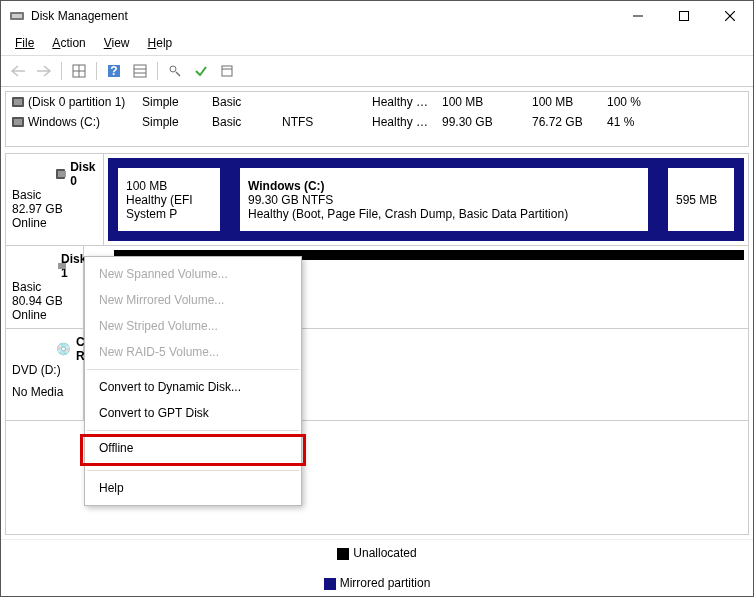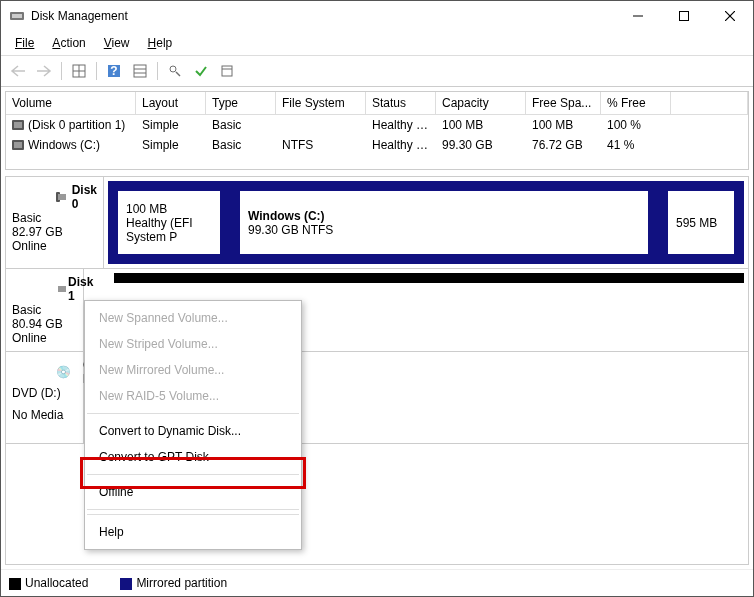--- a/index.html
+++ b/index.html
@@ -38,35 +38,35 @@
 .col.capacity { width: 90px; }
 .col.free { width: 75px; }
 .col.pctfree { width: 70px; }
 .col.rest { flex: 1; }
 
 
 .diskmaps { border: 1px solid #ccc; margin: 4px; flex: 1; overflow: hidden; position: relative; background:#fff; }
 .diskrow { display: flex; border-bottom: 1px solid #ccc; min-height: 92px; }
 .diskrow:last-child { border-bottom: none; }
 .diskinfo { width: 98px; padding: 6px 6px; border-right: 1px solid #ccc; }
-.diskinfo .dname { font-weight: 700; display:flex; align-items:center; gap:12px;padding-left:44px;}
+.diskinfo .dname { font-weight: 700; display:flex; align-items:center; gap:5px;padding-left:44px;}
 .diskparts { flex: 1; display: flex; gap: 0; padding: 4px; }
 .part { border: 10px solid #111180; background: #fff; padding: 6px 8px; display: flex; flex-direction: column; justify-content: center; font-size: 12px; }
 .part.unalloc { border: 10px solid #000; }
 .partname { font-weight: 700; }
 
 
 .ctxmenu { position: absolute; background: #fff; border: 1px solid #bbb; box-shadow: 2px 2px 6px rgba(0,0,0,.25); padding: 4px 0; width: 218px; }
 .ctxmenu .citem { padding: 6px 14px; white-space: nowrap; }
 .ctxmenu .citem.disabled { color: #aaa; }
 .ctxmenu .csep { height: 1px; background: #ddd; margin: 4px 2px; }
 .highlight-box { position: absolute; border: 3px solid #d40000; pointer-events: none; }
 
 
-.legend { display: flex; gap: 32px; padding: 6px 8px; border-top: 1px solid #eee; align-items: center; }
+.legend { display: flex; gap: 16px; padding: 6px 8px; border-top: 1px solid #eee; align-items: center; flex-direction: column; }
 .legend .sw { width: 12px; height: 12px; display: inline-block; margin-right: 4px; vertical-align: middle; }
 .legend .sw.unalloc { background: #000; }
 .legend .sw.primary { background: #111180; }
 
 .diskicon { width:12px; height:10px; background:#555; border-radius:1px; position:relative; }
 .diskicon:after { content:""; position:absolute; left:2px; top:2px; width:8px; height:6px; background:#999;}
 </style>
 </head>
 <body>
 
@@ -150,31 +150,20 @@
     </div>
   <div class="tbtn enabled">
       <svg width="14" height="14">
         <rect x="2" y="2" width="10" height="10" fill="none" stroke="#555"></rect>
         <line x1="2" y1="5" x2="12" y2="5" stroke="#555"></line>
       </svg>
     </div>
 </div>
 
 <div class="voltable">
-  <div class="volhead">
-    <div class="col volume">Volume</div>
-    <div class="col layout">Layout</div>
-    <div class="col type">Type</div>
-    <div class="col fs">File System</div>
-    <div class="col status">Status</div>
-    <div class="col capacity">Capacity</div>
-    <div class="col free">Free Spa...</div>
-    <div class="col pctfree">% Free</div>
-    <div class="col rest"></div>
-  </div>
   <div class="volrows">
     <div class="volrow">
       <div class="col volume">
           <span class="diskicon"></span>
           <span>(Disk 0 partition 1)</span>
         </div>
       <div class="col layout">Simple</div>
       <div class="col type">Basic</div>
       <div class="col fs"></div>
       <div class="col status">Healthy (E...</div>
@@ -212,20 +201,21 @@
       <div>Online</div>
     </div>
     <div class="diskparts">
       <div class="part" style="flex:0 0 122px">
         <div>100 MB</div>
         <div>Healthy (EFI System P</div>
       </div>
       <div class="part" style="flex:1">
         <div class="partname">Windows  (C:)</div>
         <div>99.30 GB NTFS</div>
+        <div>Healthy (Boot, Page File, Crash Dump, Basic Data Partition)</div>
       </div>
       <div class="part" style="flex:0 0 86px">
         <div>595 MB</div>
       </div>
     </div>
   </div>
 
   <div class="diskrow" style="min-height:80px">
     <div class="diskinfo" style="width:78px">
       <div class="dname">
@@ -248,24 +238,24 @@
           <span>CD-RO...</span>
         </div>
       <div>DVD (D:)</div>
       <div style="height:8px"></div>
       <div>No Media</div>
     </div>
     <div class="diskparts"></div>
   </div>
   <div style="height:80px"></div>
 
-  <div class="ctxmenu" style="left:78px; top:102px;margin-top:21px;">
+  <div class="ctxmenu" style="left:78px; top:102px;">
     <div class="citem disabled">New Spanned Volume...</div>
+    <div class="citem disabled">New Mirrored Volume...</div>
     <div class="citem disabled">New Striped Volume...</div>
-    <div class="citem disabled">New Mirrored Volume...</div>
     <div class="citem disabled">New RAID-5 Volume...</div>
     <div class="csep"></div>
     <div class="citem">Convert to Dynamic Disk...</div>
     <div class="citem">Convert to GPT Disk</div>
     <div class="csep"></div>
     <div class="citem">Offline</div>
     <div class="csep"></div>
     <div class="csep"></div>
     <div class="citem">Help</div>
   </div>

